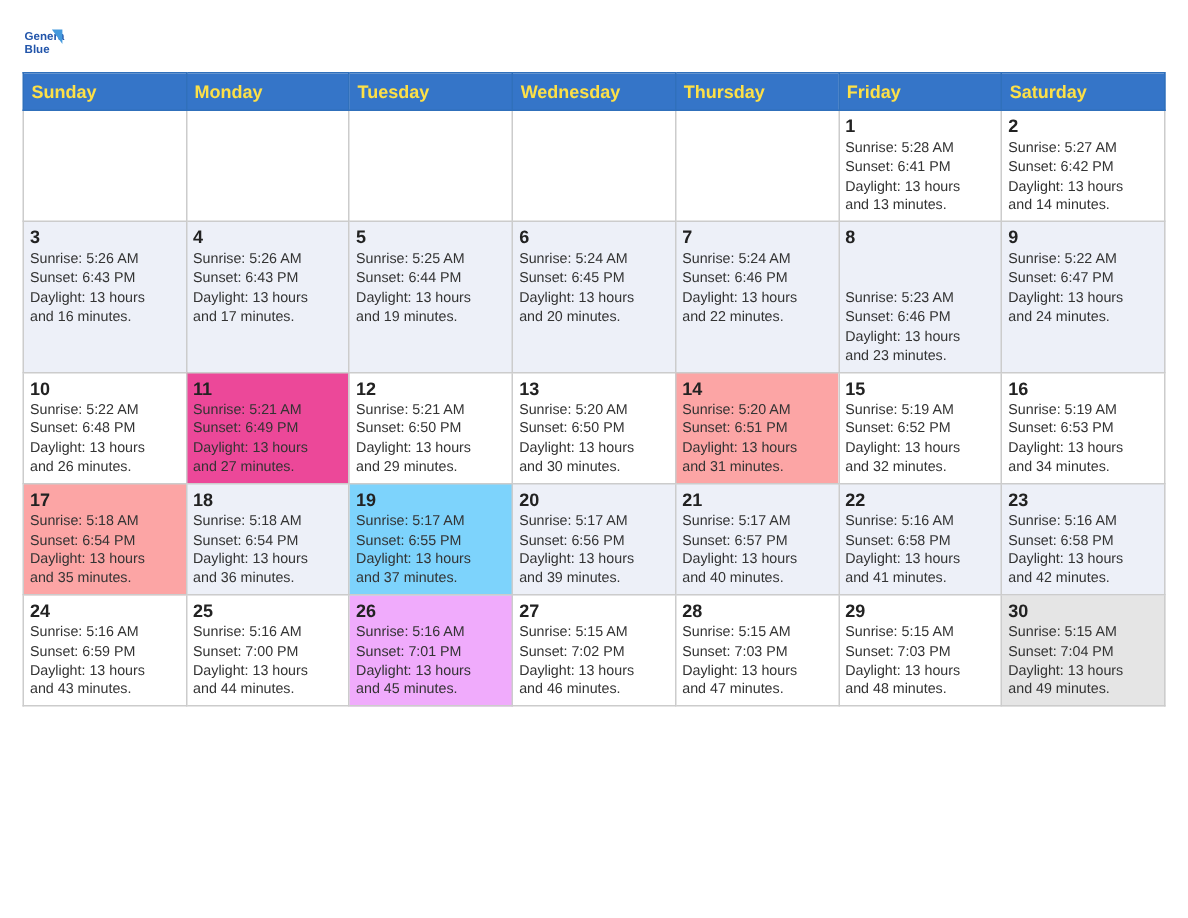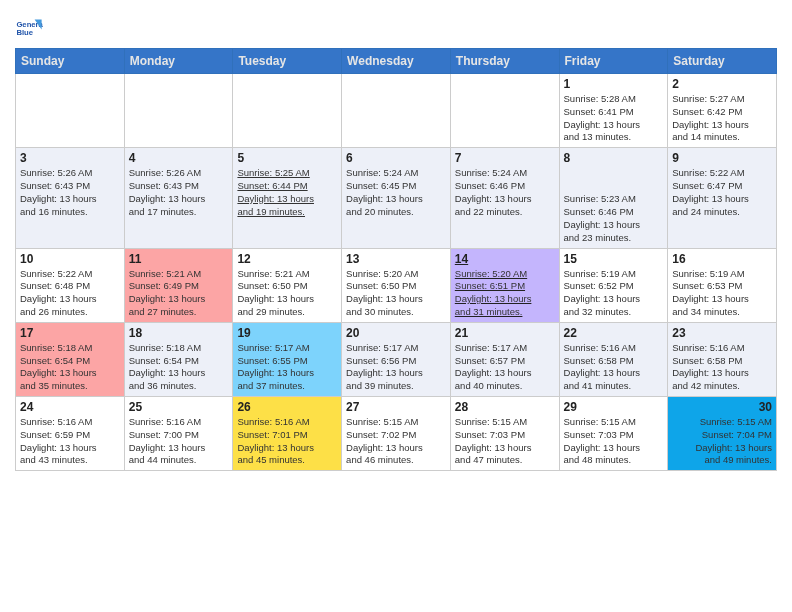--- a/index.html
+++ b/index.html
@@ -52,21 +52,21 @@
       margin-top: 2px;
     }
     .calendar {
       width: 100%;
       border-collapse: collapse;
       border: 1px solid #bbb;
       font-size: 10.5px;
     }
     .calendar th {
       background: #3575c8;
-      color: #e5e5e5;
+      color: #fde047;
       text-align: left;
       padding: 5px 5px;
       font-size: 12px;
       font-weight: bold;
       border: 1px solid #3070bb;
     }
     .calendar td {
       border: 1px solid #ccc;
       vertical-align: top;
       padding: 3px 4px;
@@ -171,21 +171,21 @@
           </td>
           <td style="background: rgb(237, 240, 248);">
             <span class="day-num">4</span>
             <div class="day-info" style="white-space: pre-line;">Sunrise: 5:26 AM
 Sunset: 6:43 PM
 Daylight: 13 hours
 and 17 minutes.</div>
           </td>
           <td style="background: rgb(237, 240, 248);">
             <span class="day-num">5</span>
-            <div class="day-info" style="white-space: pre-line; text-decoration: underline;">Sunrise: 5:25 AM
+            <div class="day-info" style="white-space: pre-line;">Sunrise: 5:25 AM
 Sunset: 6:44 PM
 Daylight: 13 hours
 and 19 minutes.</div>
           </td>
           <td style="background: rgb(237, 240, 248);">
             <span class="day-num">6</span>
             <div class="day-info" style="white-space: pre-line;">Sunrise: 5:24 AM
 Sunset: 6:45 PM
 Daylight: 13 hours
 and 20 minutes.</div>
@@ -213,42 +213,42 @@
           </td>
         </tr>
         <tr>
           <td style="background: rgb(255, 255, 255);">
             <span class="day-num">10</span>
             <div class="day-info" style="white-space: pre-line;">Sunrise: 5:22 AM
 Sunset: 6:48 PM
 Daylight: 13 hours
 and 26 minutes.</div>
           </td>
-          <td style="background: #fca5a5;">
+          <td style="background: #ec4899;">
             <span class="day-num">11</span>
             <div class="day-info" style="white-space: pre-line;">Sunrise: 5:21 AM
 Sunset: 6:49 PM
 Daylight: 13 hours
 and 27 minutes.</div>
           </td>
           <td style="background: rgb(255, 255, 255);">
             <span class="day-num">12</span>
             <div class="day-info" style="white-space: pre-line;">Sunrise: 5:21 AM
 Sunset: 6:50 PM
 Daylight: 13 hours
 and 29 minutes.</div>
           </td>
           <td style="background: rgb(255, 255, 255);">
             <span class="day-num">13</span>
             <div class="day-info" style="white-space: pre-line;">Sunrise: 5:20 AM
 Sunset: 6:50 PM
 Daylight: 13 hours
 and 30 minutes.</div>
           </td>
-          <td style="background: #c4b5fd; text-decoration: underline;">
+          <td style="background: #fca5a5;">
             <span class="day-num">14</span>
             <div class="day-info" style="white-space: pre-line;">Sunrise: 5:20 AM
 Sunset: 6:51 PM
 Daylight: 13 hours
 and 31 minutes.</div>
           </td>
           <td style="background: rgb(255, 255, 255);">
             <span class="day-num">15</span>
             <div class="day-info" style="white-space: pre-line;">Sunrise: 5:19 AM
 Sunset: 6:52 PM
@@ -322,21 +322,21 @@
 Daylight: 13 hours
 and 43 minutes.</div>
           </td>
           <td style="background: rgb(255, 255, 255);">
             <span class="day-num">25</span>
             <div class="day-info" style="white-space: pre-line;">Sunrise: 5:16 AM
 Sunset: 7:00 PM
 Daylight: 13 hours
 and 44 minutes.</div>
           </td>
-          <td style="background: #fde047;">
+          <td style="background: #f0abfc;">
             <span class="day-num">26</span>
             <div class="day-info" style="white-space: pre-line;">Sunrise: 5:16 AM
 Sunset: 7:01 PM
 Daylight: 13 hours
 and 45 minutes.</div>
           </td>
           <td style="background: rgb(255, 255, 255);">
             <span class="day-num">27</span>
             <div class="day-info" style="white-space: pre-line;">Sunrise: 5:15 AM
 Sunset: 7:02 PM
@@ -350,21 +350,21 @@
 Daylight: 13 hours
 and 47 minutes.</div>
           </td>
           <td style="background: rgb(255, 255, 255);">
             <span class="day-num">29</span>
             <div class="day-info" style="white-space: pre-line;">Sunrise: 5:15 AM
 Sunset: 7:03 PM
 Daylight: 13 hours
 and 48 minutes.</div>
           </td>
-          <td style="background: #0ea5e9; text-align: right;">
+          <td style="background: #e5e5e5;">
             <span class="day-num">30</span>
             <div class="day-info" style="white-space: pre-line;">Sunrise: 5:15 AM
 Sunset: 7:04 PM
 Daylight: 13 hours
 and 49 minutes.</div>
           </td>
         </tr>
       </tbody>
   </table>
 </div>

